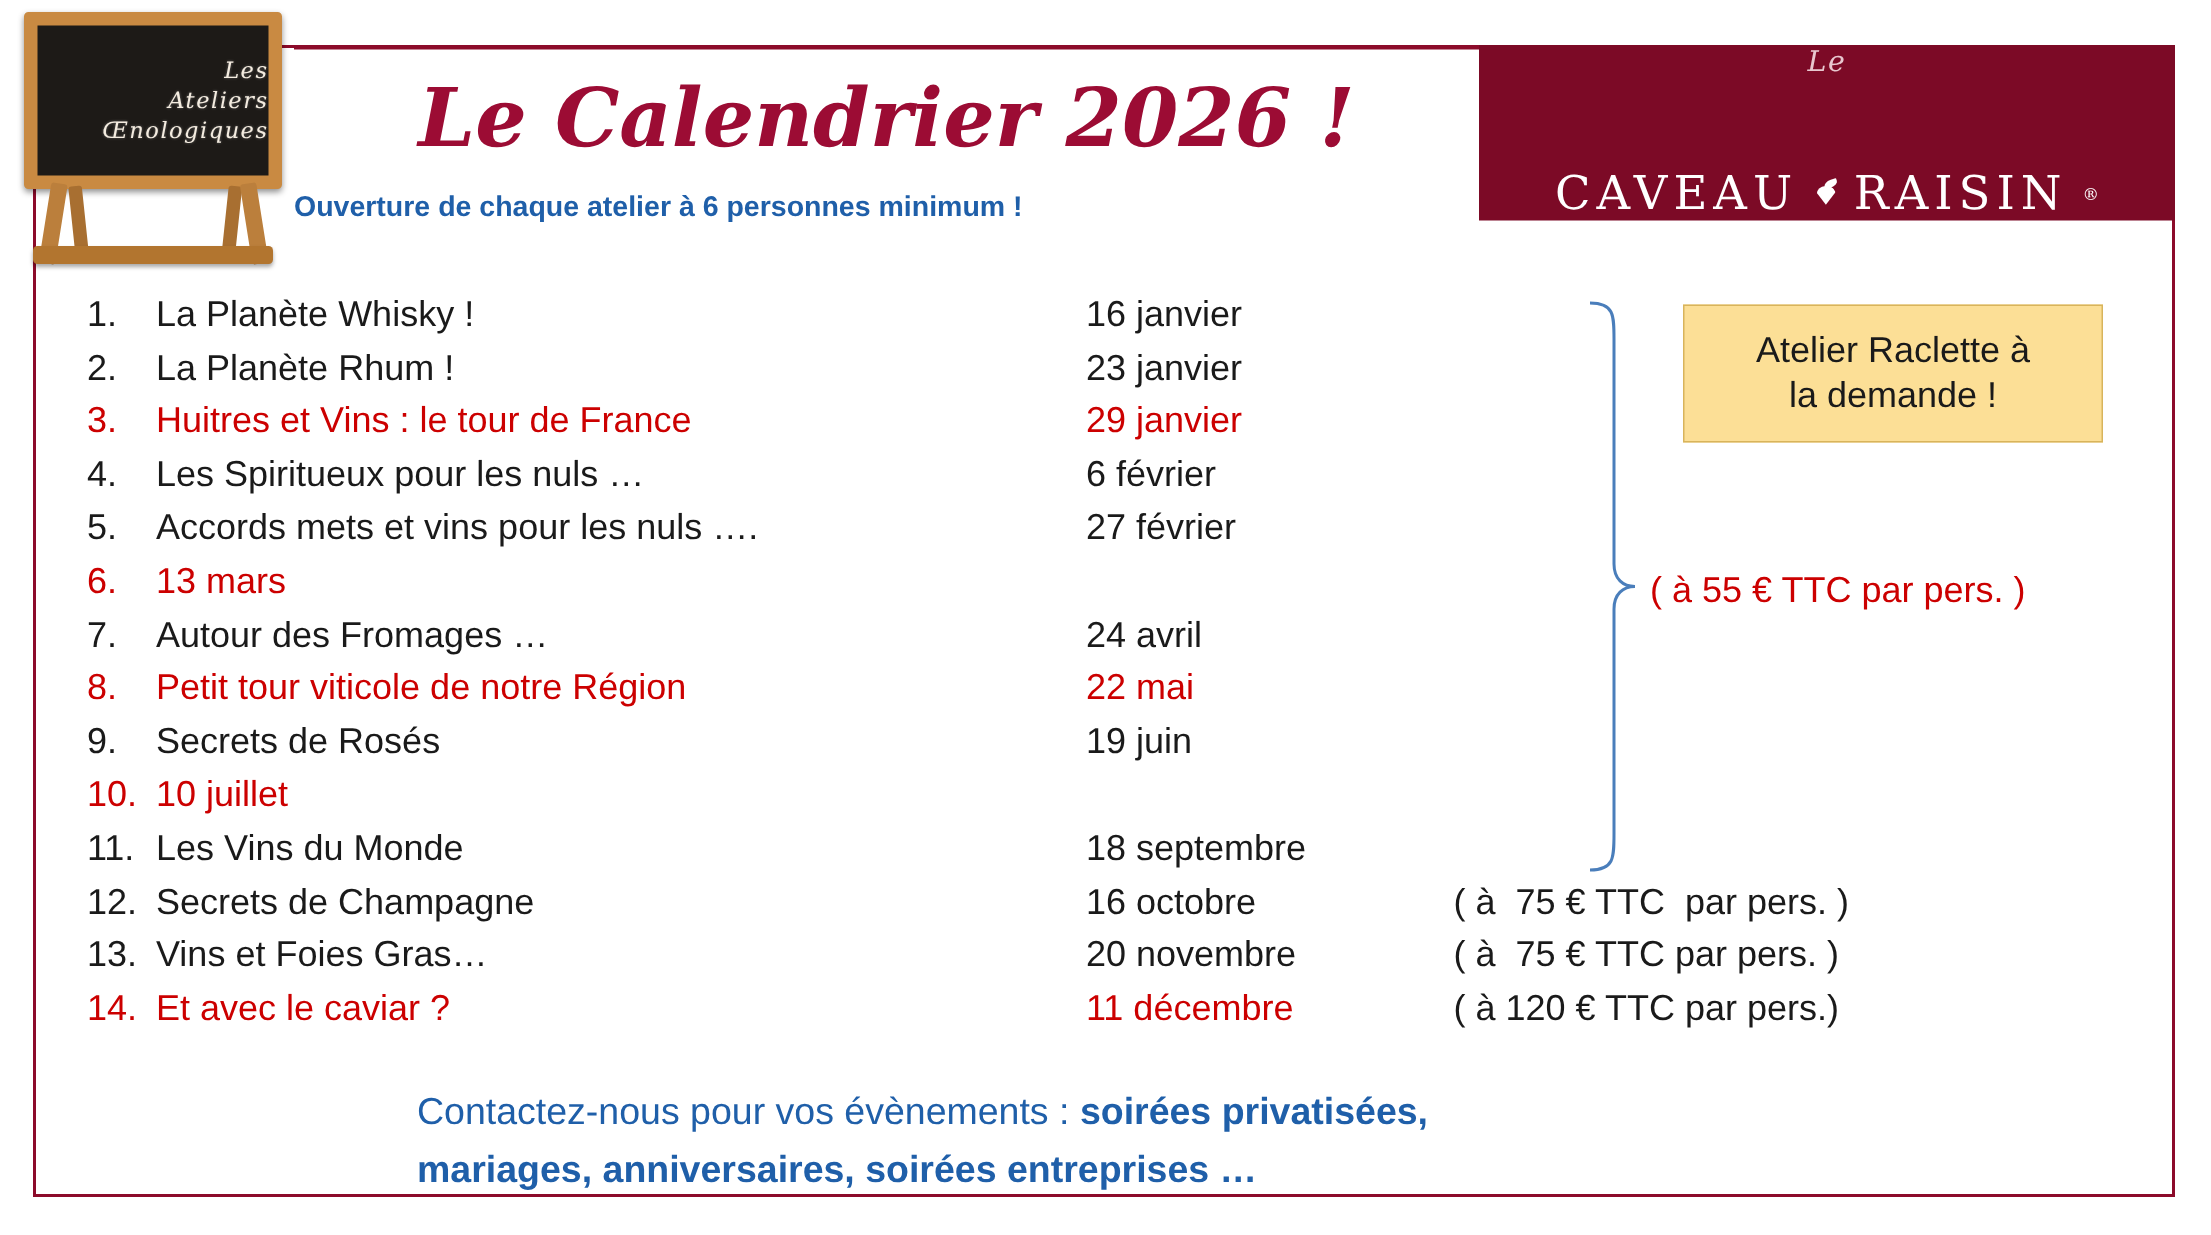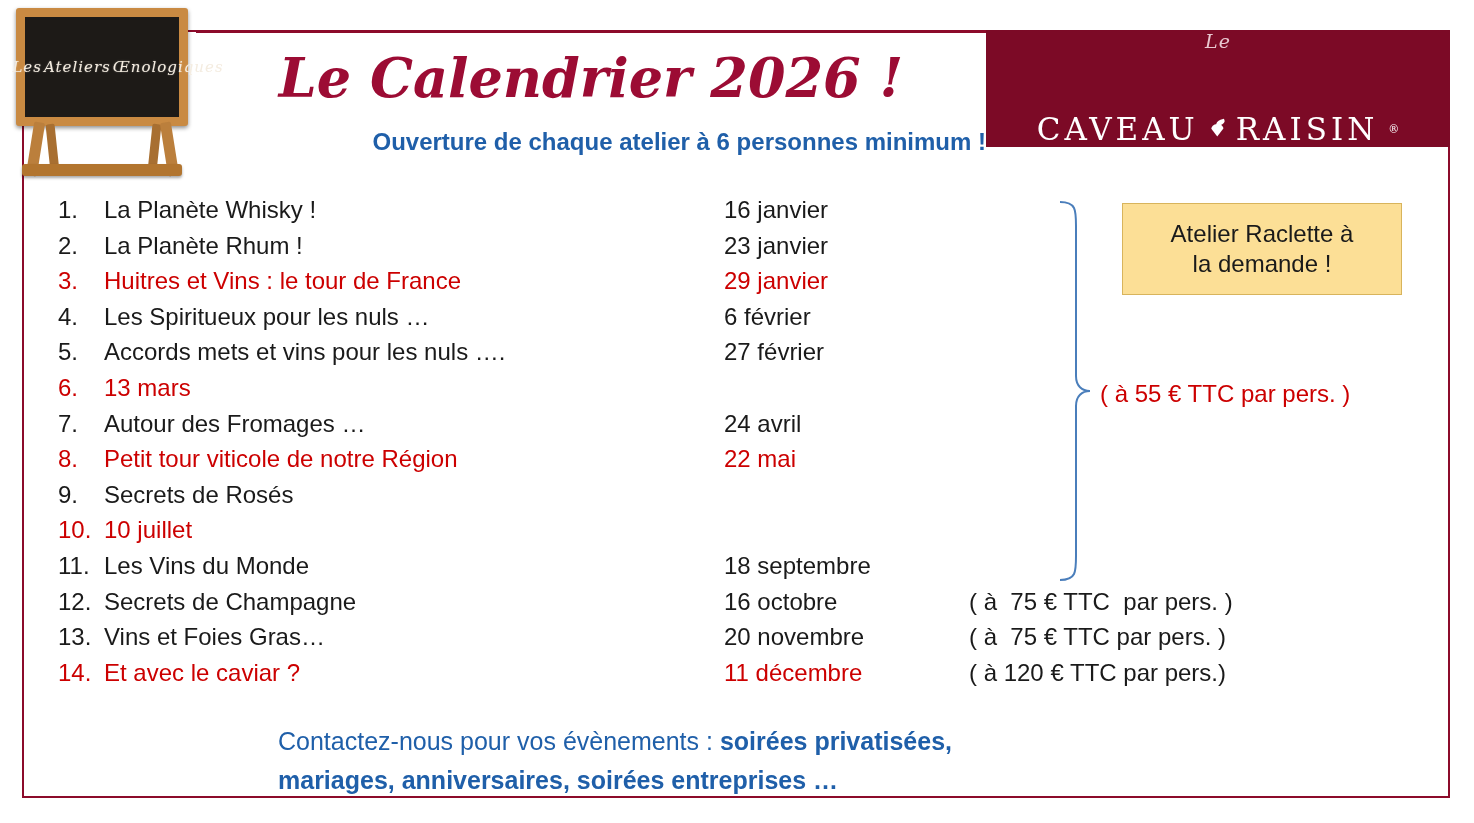--- a/index.html
+++ b/index.html
@@ -33,22 +33,22 @@
     width:172px; height:118px;
     background:#1d1a17;
     border:9px solid #c98a42;
     border-radius:3px;
     box-sizing:border-box;
     box-shadow:0 2px 4px rgba(0,0,0,.45);
   }
   .cb-text{
     position:absolute;
     inset:0;
-    display:flex;flex-direction:row;
-    align-items:center;justify-content:center;
+    display:flex;flex-direction:column;
+    align-items:flex-end;justify-content:center;
     gap:2px;
     color:#f4ece0;
     font-family:"DejaVu Serif", serif;
     font-style:italic;
     font-size:15px;
     letter-spacing:1px;
     text-shadow:0 0 2px rgba(255,255,255,.35);
     margin-left:32px;
   }
   .cb-text span{display:block;white-space:nowrap;}
@@ -86,24 +86,24 @@
     font-family:"DejaVu Serif", serif;
     font-style:italic;
     font-weight:bold;
     font-size:54px;
     white-space:nowrap;
   }
   .subtitle{
     position:absolute;
     left:196px; top:128px;
     width:790px;
-    text-align:right;
+    text-align:left;
     color:#1f5fa9;
     font-weight:bold;
-    font-size:24px;
+    font-size:19px;
     white-space:nowrap;
   }
 
   
   .caveau{
     position:absolute;
     left:986px; top:30px;
     width:464px; height:117px;
     background:#7c0a26;
     display:flex;flex-direction:column;
@@ -304,20 +304,21 @@
     </div>
     <div class="row red">
       <span class="num">8.</span>
       <span class="name">Petit tour viticole de notre Région</span>
       <span class="date">22 mai</span>
       <span class="price"></span>
     </div>
     <div class="row">
       <span class="num">9.</span>
       <span class="name">Secrets de Rosés</span>
+      <span class="date">19 juin</span>
       <span class="price"></span>
     </div>
     <div class="row red">
       <span class="num">10.</span>
       <span class="date">10 juillet</span>
       <span class="price"></span>
     </div>
     <div class="row">
       <span class="num">11.</span>
       <span class="name">Les Vins du Monde</span>

